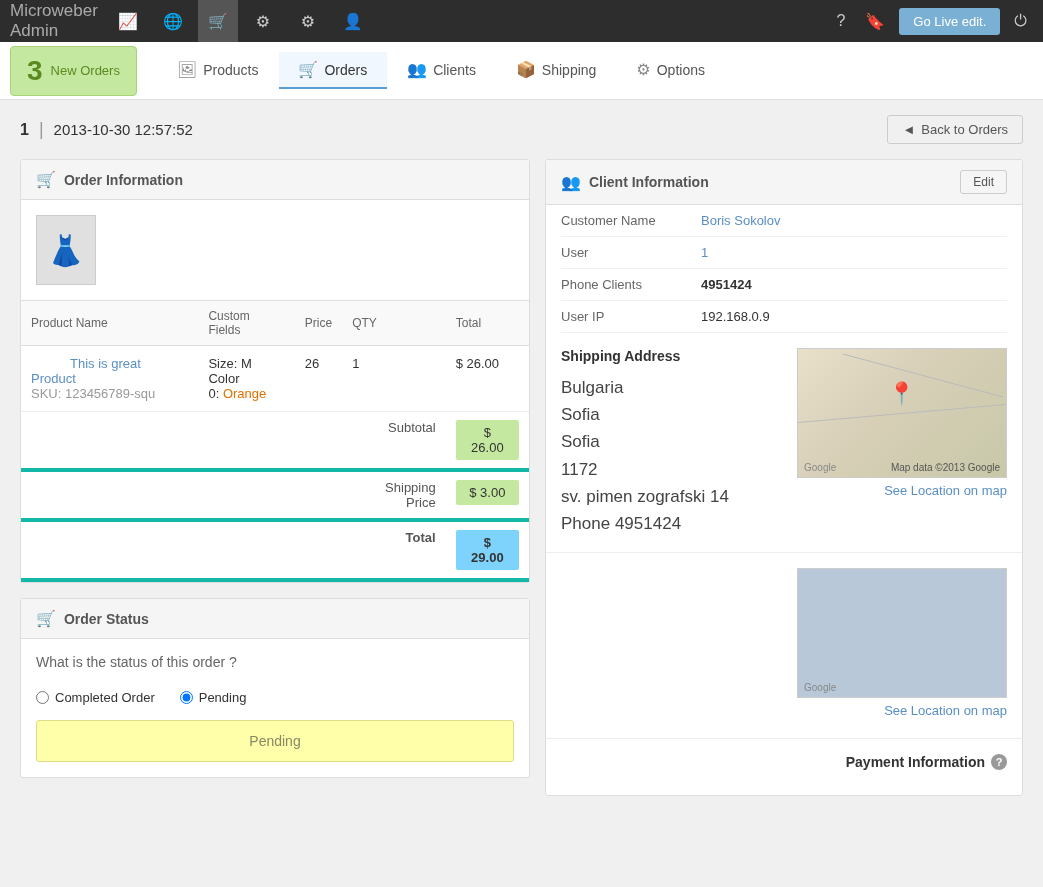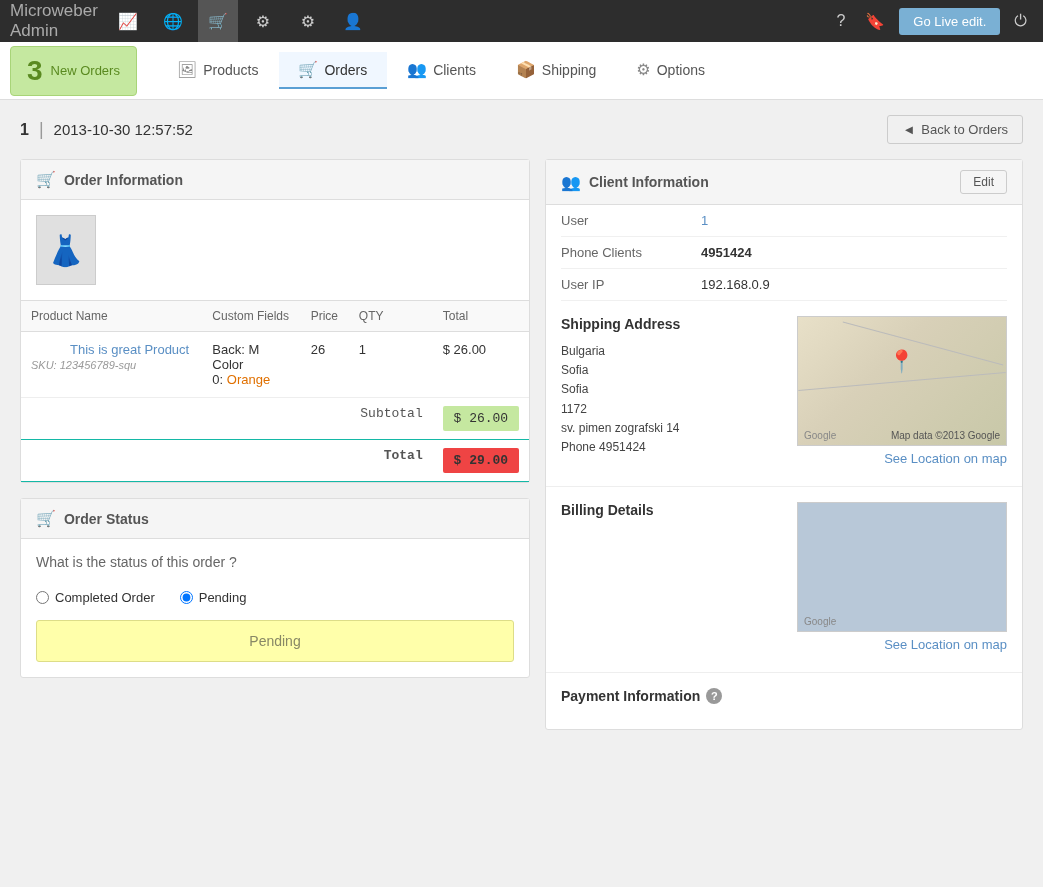--- a/index.html
+++ b/index.html
@@ -224,41 +224,39 @@
       border-bottom: 1px solid #eee;
       vertical-align: top;
     }
     .product-name-link {
       color: #5a8fc4;
       text-decoration: none;
       margin-left: 39px;
     }
     .product-sku {
       color: #999;
-      font-size: 11px;
-      font-style: italic;
+      font-size: 13px;
     }
     .custom-field-color { color: #e07000; }
 
     
     .subtotal-row td {
       padding: 8px 10px;
-      border-bottom: 1px solid #14b8a6;
-      font-family: Liberation Mono, monospace;
+      border-bottom: 4px solid #14b8a6;
     }
     .subtotal-label { text-align: right; color: #555; }
     .subtotal-value {
       background: #c5e8a0;
       padding: 5px 10px;
       border-radius: 2px;
       text-align: center;
     }
     .total-row td { font-weight: bold; }
     .total-value {
-      background: #ef4444;
+      background: #7dd3fc;
       padding: 5px 10px;
       border-radius: 2px;
       text-align: center;
     }
 
     
     .order-status-body {
       padding: 15px;
     }
     .status-question {
@@ -323,21 +321,21 @@
     }
     .shipping-address {
       flex: 1;
     }
     .shipping-title {
       font-weight: bold;
       font-size: 14px;
       margin-bottom: 10px;
     }
     .shipping-text {
-      font-size: 12px;
+      font-size: 17px;
       color: #444;
       line-height: 1.6;
     }
     .map-placeholder {
       width: 210px;
       height: 130px;
       background: #e8e8d8;
       border: 1px solid #ccc;
       position: relative;
       overflow: hidden;
@@ -405,20 +403,21 @@
       padding: 15px;
       border-top: 1px solid #eee;
     }
     .payment-title {
       font-weight: bold;
       font-size: 14px;
       margin-bottom: 10px;
       display: flex;
       align-items: center;
       gap: 6px;
+      justify-content: flex-end;
     }
     .payment-help {
       background: #999;
       color: white;
       border-radius: 50%;
       width: 16px;
       height: 16px;
       font-size: 11px;
       display: inline-flex;
       align-items: center;
@@ -522,37 +521,44 @@
             </thead>
             <tbody>
               <tr>
                 <td>
                   <a class="product-name-link">
                     <span>This is great Product</span>
                   </a><br>
                   <span class="product-sku">SKU: 123456789-squ</span>
                 </td>
                 <td>
-                  <span>Back:</span>
+                  <span>Size:</span>
                   <span>M</span><br>
                   <span>Color</span><br>
                   <span>0:</span>
                   <span class="custom-field-color">Orange</span>
                 </td>
                 <td>26</td>
                 <td>1</td>
                 <td>$ 26.00</td>
               </tr>
               <tr class="subtotal-row">
                 <td colspan="3"></td>
                 <td class="subtotal-label">Subtotal</td>
                 <td>
                   <div class="subtotal-value">$ 26.00</div>
                 </td>
               </tr>
+              <tr class="subtotal-row">
+                <td colspan="3"></td>
+                <td class="subtotal-label">Shipping Price</td>
+                <td>
+                  <div class="subtotal-value">$ 3.00</div>
+                </td>
+              </tr>
               <tr class="subtotal-row total-row">
                 <td colspan="3"></td>
                 <td class="subtotal-label">Total</td>
                 <td>
                   <div class="total-value">$ 29.00</div>
                 </td>
               </tr>
             </tbody>
           </table>
         </div>
@@ -587,20 +593,26 @@
         <div class="panel-header">
           <div class="panel-header-title">
             <span class="panel-header-icon">👥</span>
             <span>Client Information</span>
           </div>
           <button class="edit-btn">Edit</button>
         </div>
         <div>
           <div style="padding: 0 15px;">
             <div class="client-info-row">
+              <span class="client-label">Customer Name</span>
+              <span class="client-value">
+                <a class="client-link">Boris Sokolov</a>
+              </span>
+            </div>
+            <div class="client-info-row">
               <span class="client-label">User</span>
               <span class="client-value">
                 <a class="client-link">1</a>
               </span>
             </div>
             <div class="client-info-row">
               <span class="client-label">Phone Clients</span>
               <span class="client-value client-bold">4951424</span>
             </div>
             <div class="client-info-row">
@@ -629,23 +641,20 @@
                 <div style="position:absolute;top:50%;left:0;width:100%;height:1px;background:#bbb;transform:rotate(-5deg);"></div>
                 <div class="map-pin">📍</div>
                 <div class="map-google-logo">Google</div>
                 <div class="map-label">Map data ©2013 Google</div>
               </div>
               <a class="see-location">See Location on map</a>
             </div>
           </div>
 
           <div class="billing-section">
-            <div>
-              <div class="billing-title">Billing Details</div>
-            </div>
             <div style="margin-left: auto;">
               <div class="billing-map-placeholder">
                 <div style="position:absolute;top:0;left:0;width:100%;height:100%;background:#b8c8d8;"></div>
                 <div class="billing-map-google">Google</div>
               </div>
               <a class="see-location">See Location on map</a>
             </div>
           </div>
 
           <div class="payment-section">

